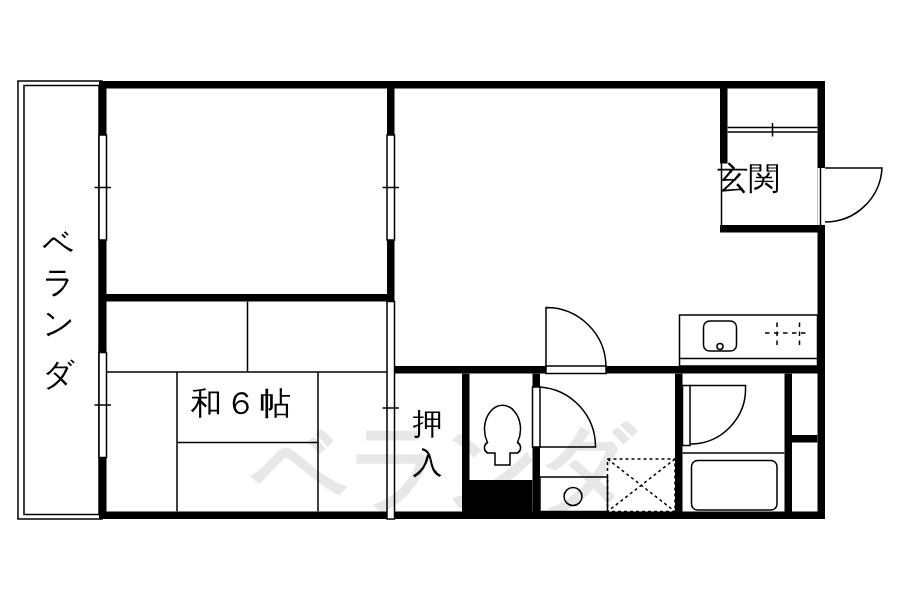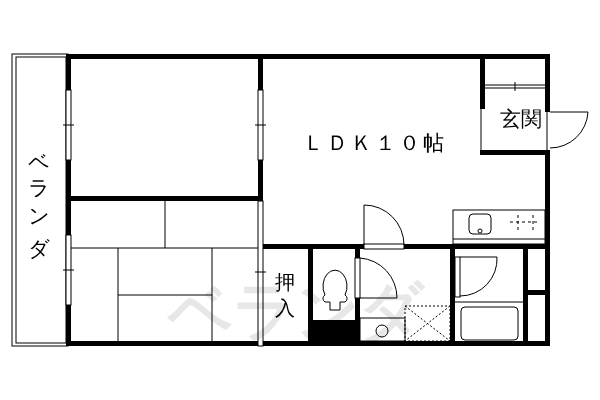--- a/index.html
+++ b/index.html
@@ -105,18 +105,18 @@
 
     <rect x="455" y="257" width="5" height="40" fill="#fff" stroke="#000" stroke-width="1"></rect>
     <path d="M460 257 L497 257 A37 37 0 0 1 460 296" fill="none" stroke="#000" stroke-width="1"></path>
 
     <line x1="455" y1="302" x2="523" y2="302" stroke="#000"></line>
     <rect x="461" y="307" width="57" height="33" rx="4" fill="none" stroke="#000" stroke-width="1"></rect>
   </svg>
 
   <div class="watermark">ベランダ</div>
 
-  <div class="label" style="left:303px; top:133px; letter-spacing:3px;">ＬＤＫ１０帖</div>
-  <div class="label" style="left:500px; top:109px; letter-spacing:0;">玄関</div>
+  <div class="label" style="left:127px; top:259px;">和６帖</div>
+  <div class="label" style="left:478px; top:109px; letter-spacing:0;">玄関</div>
   <div class="label" style="left:28px; top:138px; writing-mode:vertical-rl; letter-spacing:4px;">ベランダ</div>
   <div class="label" style="left:275px; top:272px; font-size:20px;">押</div>
   <div class="label" style="left:275px; top:298px; font-size:20px;">入</div>
 </div>
 
 </body></html>

